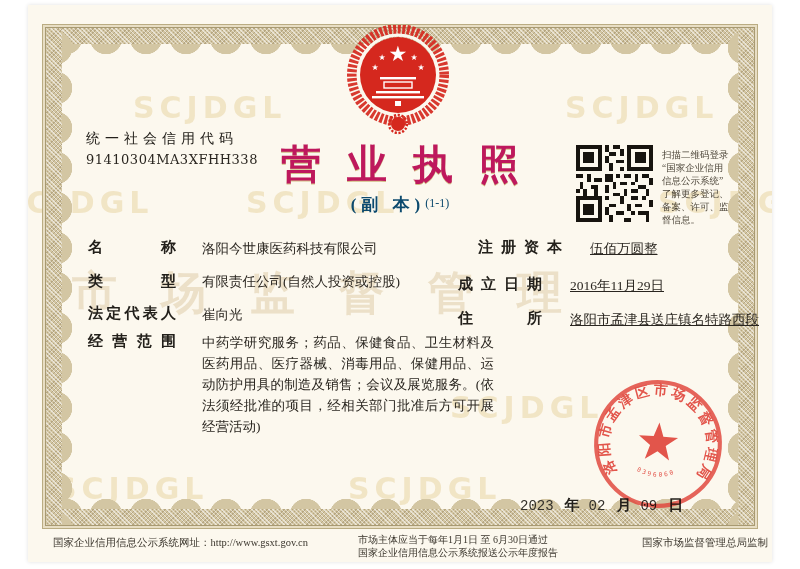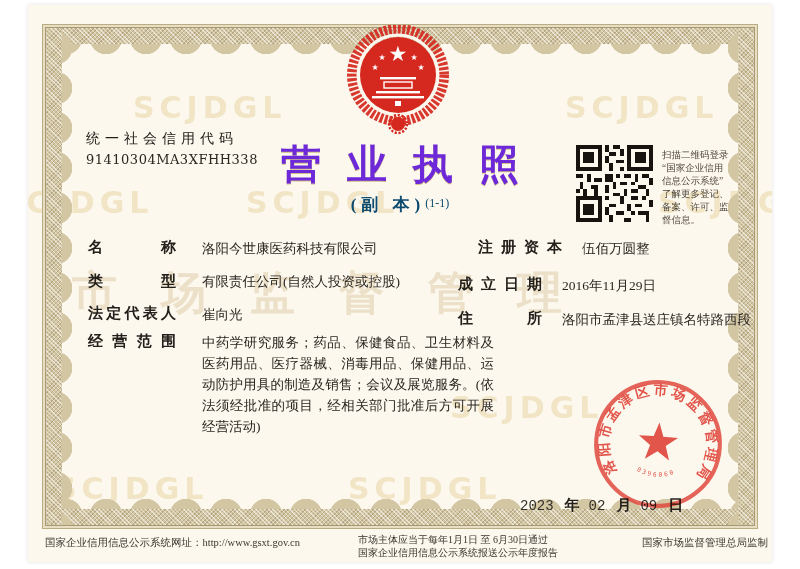--- a/index.html
+++ b/index.html
@@ -49,21 +49,21 @@
 
   
   .emblem { position:absolute; left:318px; top:20px; width:104px; height:110px; }
   .codeblock { position:absolute; left:58px; top:125px; }
   .codeblock .lbl { font-family:"Liberation Sans",sans-serif; font-weight:normal;
                     font-size:14px; letter-spacing:5px; color:#23201b; }
   .codeblock .val { margin-top:4px; font-family:"DejaVu Serif",serif;
                     font-size:13px; letter-spacing:.5px; color:#2a2620; }
   .title { position:absolute; left:0; top:132px; width:100%; text-align:center;
            font-family:"Liberation Sans",sans-serif; font-weight:bold;
-           font-size:40px; letter-spacing:26px; text-indent:26px; color:#6d28d9;
+           font-size:40px; letter-spacing:26px; text-indent:26px; color:#be185d;
            text-shadow:0 1px 0 rgba(175,140,50,.55); }
   .subtitle { position:absolute; left:0; top:188px; width:100%; text-align:center;
               font-size:17px; letter-spacing:5px; color:#0c4a6e; font-weight:bold; }
   .subtitle .idx { font-size:12px; letter-spacing:0; vertical-align:3px; font-weight:normal; }
 
   .qr { position:absolute; left:548px; top:140px; width:77px; height:77px; }
   .qr-caption { position:absolute; left:634px; top:144px; width:116px;
                 font-size:9.5px; line-height:13px; color:#4d463a; }
 
   
@@ -74,38 +74,38 @@
   .fvalue { font-size:13.5px; color:#2a2620; margin-left:26px; line-height:21px; }
   .r-name  { left:60px;  top:233px; }
   .r-type  { left:60px;  top:266px;align-items:center; }
   .r-legal { left:60px;  top:299px; }
   .r-scope { left:60px;  top:327px; }
   .r-scope .fvalue { width:292px; text-align:justify; }
   .r-cap   { left:450px; top:233px;justify-content:space-between; }
   .r-est   { left:430px; top:270px; }
   .r-addr  { left:430px; top:304px; }
   .r-cap .flabel, .r-est .flabel, .r-addr .flabel { width:84px; flex-basis:84px; }
-  .r-cap .fvalue, .r-est .fvalue, .r-addr .fvalue { margin-left:20px; width:190px; }
+  .r-cap .fvalue, .r-est .fvalue, .r-addr .fvalue { margin-left:28px; width:190px;text-decoration:underline; }
 
   
   .authority { position:absolute; left:466px; top:418px;
                font-family:"Liberation Sans",sans-serif; font-weight:bold;
                font-size:15px; letter-spacing:9px; color:#23201b; }
   .seal { position:absolute; left:563px; top:372px; width:134px; height:134px;
           z-index:4; mix-blend-mode:multiply; opacity:.92; transform:rotate(4deg); }
   .dates { position:absolute; left:492px; top:491px; display:flex; align-items:baseline; }
   .dates .num { font-family:"Liberation Mono","DejaVu Sans Mono",monospace;
                 font-size:14px; color:#33302a; }
   .dates .unit { font-family:"Liberation Sans",sans-serif; font-weight:bold;
                  font-size:15px; color:#23201b; margin:0 9px 0 11px; }
 
   
   .footer { position:absolute; left:0; top:528px; width:744px; font-size:10.5px;
             color:#3a352c; z-index:3; }
-  .f-left   { position:absolute; left:17px;  top:3px; white-space:nowrap;text-align:right; }
+  .f-left   { position:absolute; left:25px;  top:3px; white-space:nowrap;text-align:right; }
   .f-center { position:absolute; left:330px; top:0;  font-size:10px; line-height:13px; }
   .f-right  { position:absolute; left:614px; top:3px; white-space:nowrap; }
 </style>
 </head>
 <body>
 
 <div class="paper">
 
   <span class="wm" style="left:105px; top:85px">SCJDGL</span>
   <span class="wm" style="left:537px; top:85px">SCJDGL</span>

